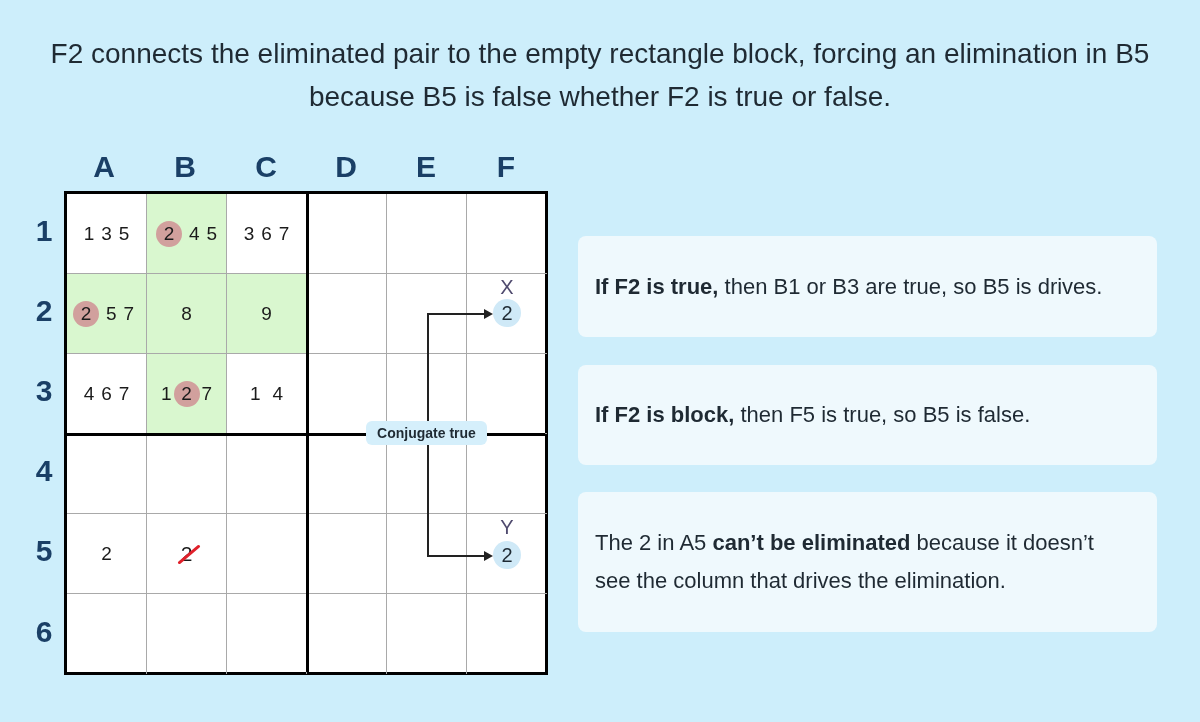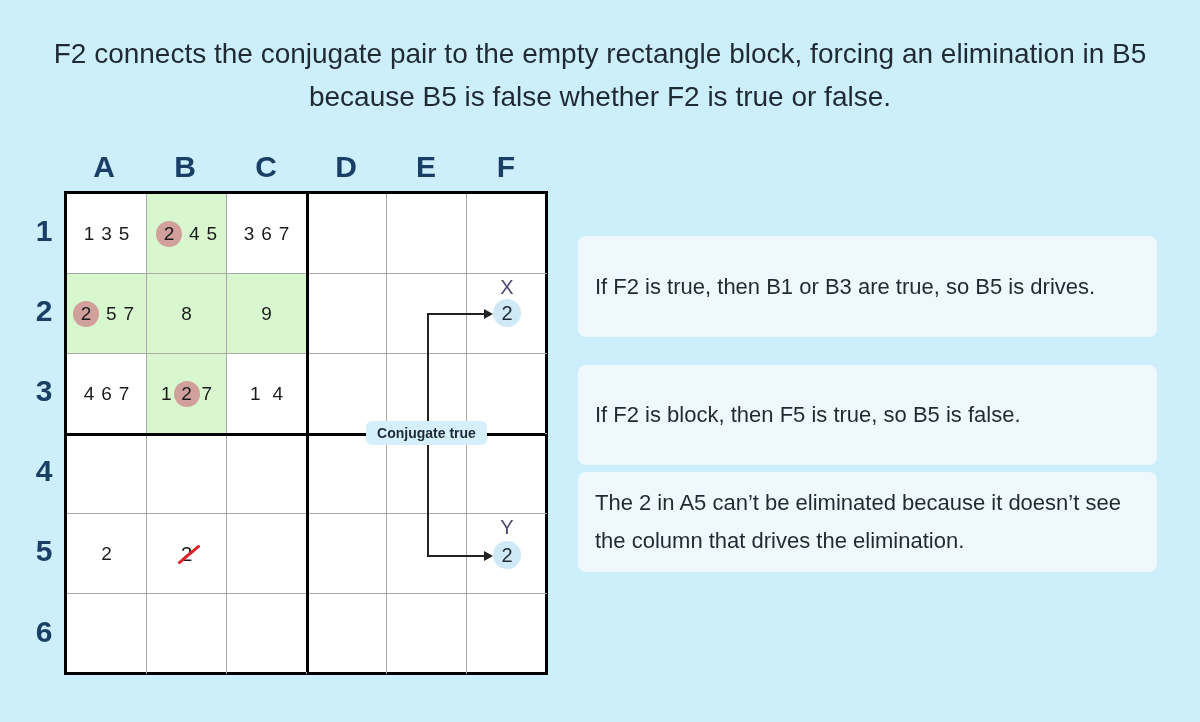--- a/index.html
+++ b/index.html
@@ -63,26 +63,26 @@
   .pill {
     position: absolute; left: 366px; top: 421px; width: 121px; height: 24px;
     background: #d5effb; border-radius: 6px; font-size: 14px; font-weight: bold;
     color: #1f2a33; text-align: center; line-height: 24px;
   }
   .card {
     position: absolute; left: 578px; width: 579px; background: #eff9fd;
     border-radius: 8px; font-size: 22px; line-height: 38px; color: #1f2a33;
     padding: 0 22px 0 17px; display: flex; align-items: center;
   }
-  .card b { font-weight: normal; }
+  .card b { font-weight: bold; }
 </style>
 </head>
 <body>
 
-<div class="title">F2 connects the conjugate pair to the empty rectangle block, forcing an elimination in B5 because B5 is false whether F2 is true or false.</div>
+<div class="title">F2 connects the eliminated pair to the empty rectangle block, forcing an elimination in B5 because B5 is false whether F2 is true or false.</div>
 
 <div class="col-label" style="left:64px">A</div>
 <div class="col-label" style="left:145px">B</div>
 <div class="col-label" style="left:226px">C</div>
 <div class="col-label" style="left:306px">D</div>
 <div class="col-label" style="left:386px">E</div>
 <div class="col-label" style="left:466px">F</div>
 
 <div class="row-label" style="top:214px">1</div>
 <div class="row-label" style="top:294px">2</div>
@@ -200,15 +200,15 @@
 <div class="blue-dot" style="left:493px;top:299px">2</div>
 <div class="letter" style="left:493px;top:516px">Y</div>
 <div class="blue-dot" style="left:493px;top:541px">2</div>
 
 <div class="card" style="top:236px;height:101px">
   <div><b>If F2 is true,</b><span> then B1 or B3 are true, so B5 is drives.</span></div>
 </div>
 <div class="card" style="top:365px;height:100px">
   <div><b>If F2 is block,</b><span> then F5 is true, so B5 is false.</span></div>
 </div>
-<div class="card" style="top:472px;height:100px">
+<div class="card" style="top:492px;height:140px">
   <div><span>The 2 in A5 </span><b>can’t be eliminated</b><span> because it doesn’t see the column that drives the elimination.</span></div>
 </div>
 
 </body></html>

